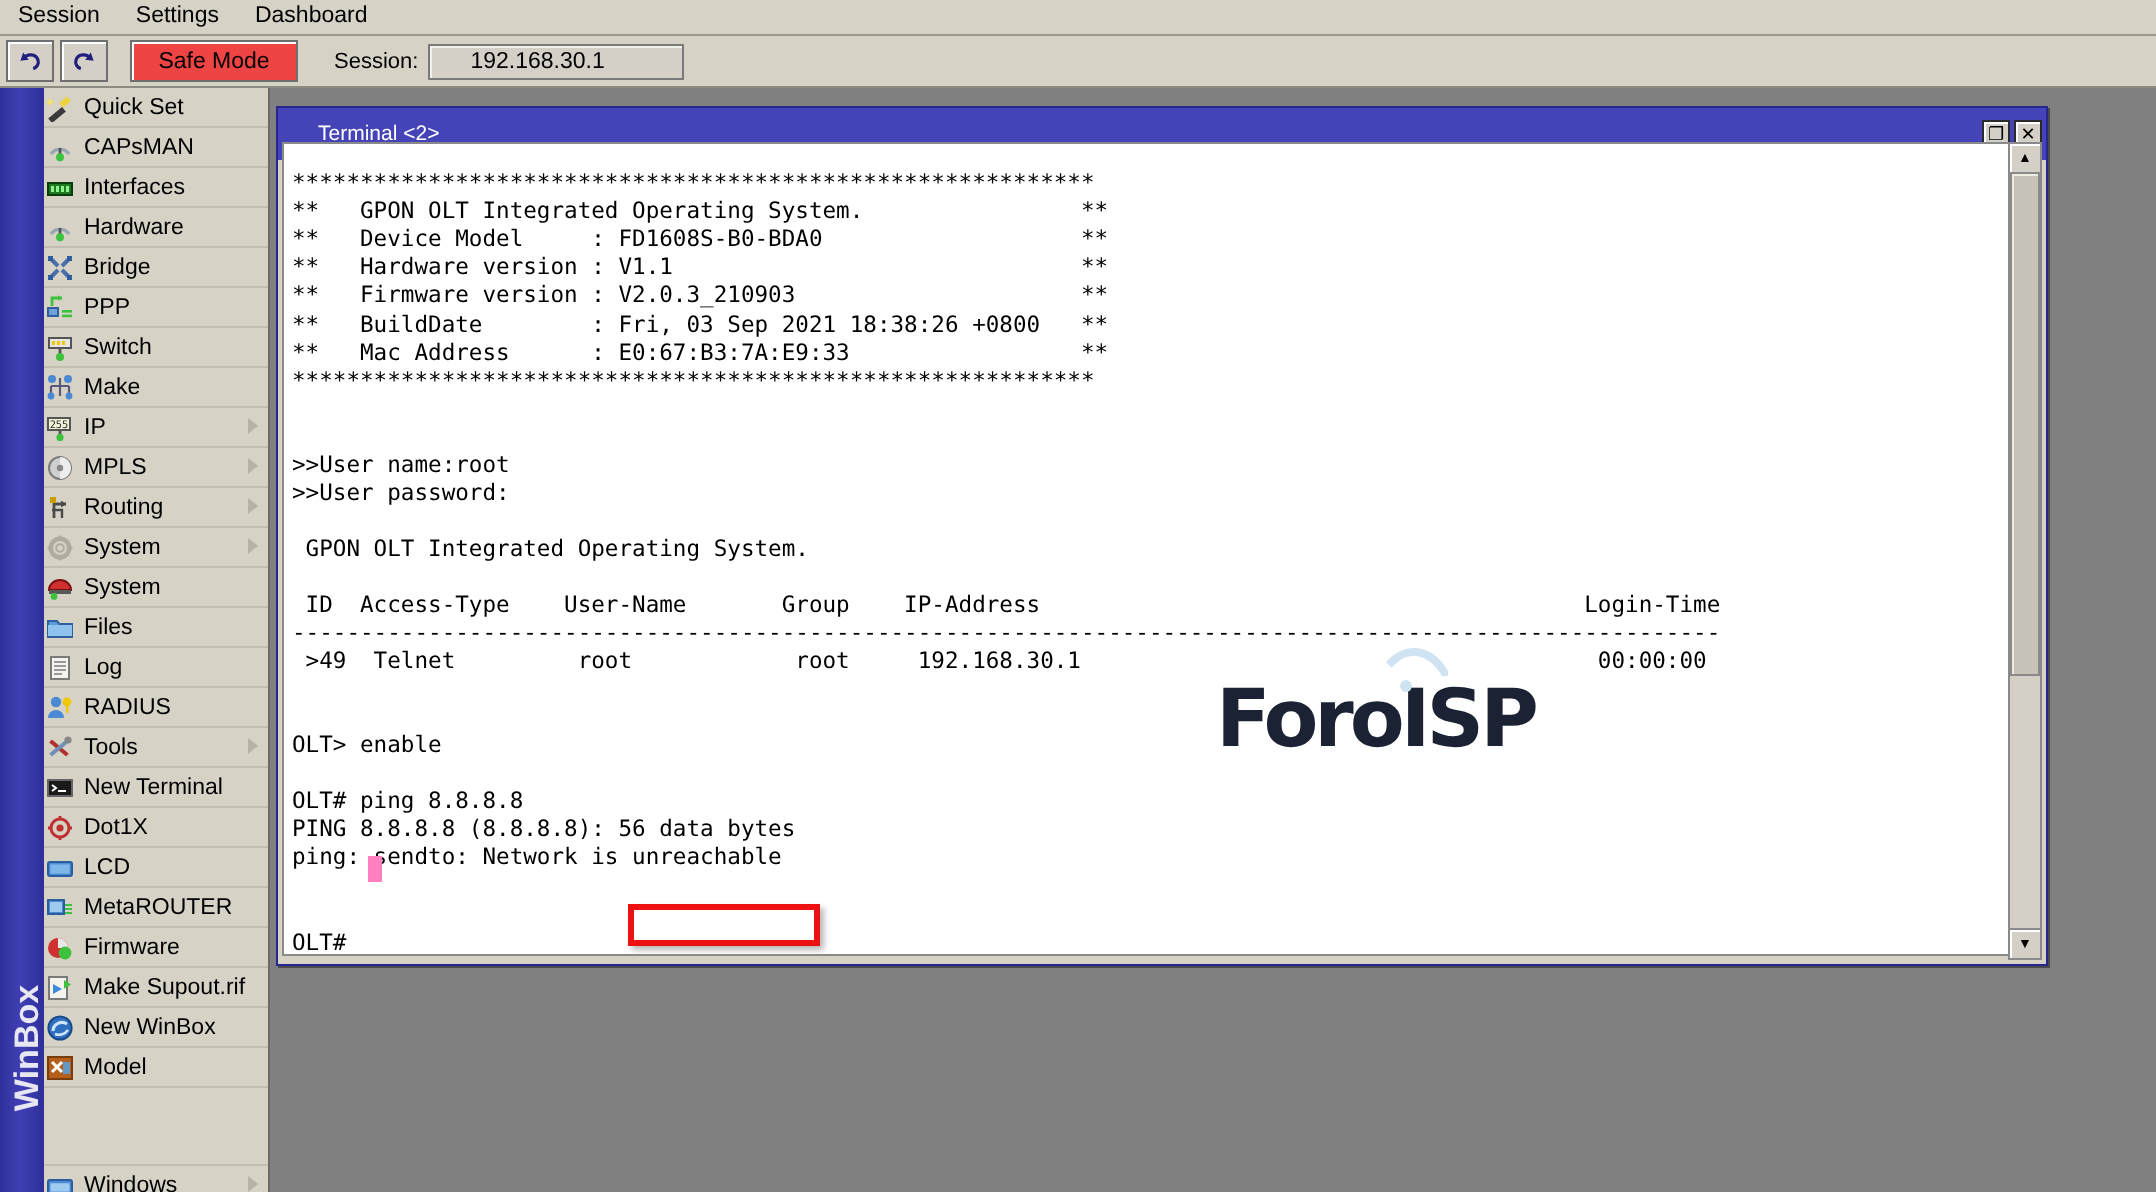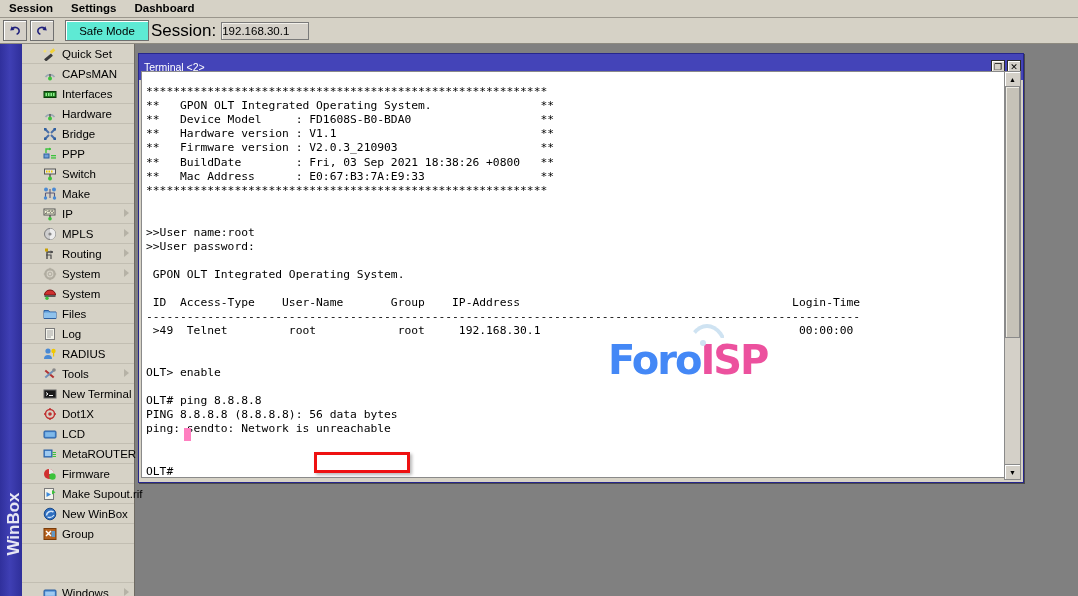--- a/index.html
+++ b/index.html
@@ -9,21 +9,21 @@
     font-family:"Liberation Sans",sans-serif;
     font-size:11px;color:#000;
     position:relative;
   }
 
   
   #menubar{
     position:absolute;left:0;top:0;width:1078px;height:17px;
     background:#d6d2c6;
     border-bottom:1px solid #9a968c;
-    display:flex;align-items:center;font-weight:bold;
+    display:flex;align-items:center;
   }
   #menubar .mi{
     padding:1px 9px 2px 9px;font-size:11.5px;color:#000;cursor:default;
   }
 
   
   #toolbar{
     position:absolute;left:0;top:18px;width:1078px;height:25px;
     background:#d6d2c6;
     display:flex;align-items:center;padding-left:3px;
@@ -32,30 +32,30 @@
   .tbtn{
     width:22px;height:19px;margin-right:3px;
     background:#d4d0c8;
     border:1px solid #6f6f6f;
     display:flex;align-items:center;justify-content:center;
     box-shadow:inset 1px 1px 0 #ffffff;
     cursor:pointer;
   }
   .safemode{
     margin-left:8px;height:19px;min-width:82px;
-    background:#5eead4;border:1px solid #6f6f6f;
+    background:#ef4444;border:1px solid #6f6f6f;
     box-shadow:inset 1px 1px 0 #ffffff;
     display:flex;align-items:center;justify-content:center;
     font-size:11.5px;cursor:pointer;
   }
-  .sesslabel{margin-left:2px;font-size:17px;text-align:right;}
+  .sesslabel{margin-left:18px;font-size:11px;text-align:right;}
   .sessval{
     margin-left:5px;height:16px;min-width:86px;
     background:#d4d0c8;border:1px solid #7a7a7a;
-    display:flex;align-items:center;padding:0 0;
+    display:flex;align-items:center;padding:0 20px;
     font-size:11.5px;
     box-shadow:inset 1px 1px 0 #f2f0ea;
     cursor:text;
     text-align:right;
   }
 
   
   #bluestrip{
     position:absolute;left:0;top:44px;width:22px;height:552px;
     background:linear-gradient(to right,#30309c 0%,#3f3fb4 45%,#2f2f9a 100%);
@@ -73,21 +73,21 @@
 
   
   #sidebar{
     position:absolute;left:22px;top:44px;width:112px;height:552px;
     background:#d6d2c6;
     border-right:1px solid #6e6a62;
   }
   .sitem{
     height:19px;display:flex;align-items:center;
     border-bottom:1px solid #c2beb2;
-    padding-left:20px;cursor:pointer;position:relative;
+    padding-left:0;cursor:pointer;position:relative;
     font-size:11.5px;
   }
   .sitem .ico{
     width:15px;height:15px;margin-right:5px;flex:none;
     display:flex;align-items:center;justify-content:center;
   }
   .sitem .lbl{white-space:nowrap;}
   .sitem .arrow{
     position:absolute;right:5px;top:5px;
     width:0;height:0;
@@ -101,21 +101,21 @@
   
   #term{
     position:absolute;left:138px;top:53px;width:884px;height:428px;
     background:#d6d2c6;
     border:1px solid #26268c;
     box-shadow:1px 1px 0 #4a4a4a;
   }
   #term-title{
     height:26px;background:#4444b8;
     display:flex;align-items:center;
-    padding-left:5px;
+    padding-left:20px;
     color:#ffffff;font-size:10.5px;
     user-select:none;cursor:default;
   }
   #term-btns{margin-left:auto;display:flex;padding-right:2px;gap:2px;}
   .wbtn{
     width:12px;height:12px;background:#d4d0c8;
     border:1px solid #2a2a2a;
     display:flex;align-items:center;justify-content:center;
     font-size:9px;line-height:9px;color:#000;cursor:pointer;
     box-shadow:inset 1px 1px 0 #fff;
@@ -165,22 +165,22 @@
 
   
   #watermark{
     position:absolute;left:466px;top:268px;
     font-family:"DejaVu Sans",sans-serif;
     font-size:40px;font-weight:bold;
     letter-spacing:-2px;
     pointer-events:none;user-select:none;
     line-height:40px;
   }
-  #wm-foro{color:#3b82f6;opacity:.95;}
-  #wm-isp{color:#ec4899;opacity:.95;}
+  #wm-foro{color:#0f172a;opacity:.95;}
+  #wm-isp{color:#0f172a;opacity:.95;}
   #wm-arc{
     position:absolute;left:78px;top:-16px;
     width:34px;height:20px;
     border:4px solid #cfe3f2;
     border-bottom-color:transparent;
     border-left-color:transparent;
     border-right-color:transparent;
     border-radius:50% 50% 0 0 / 100% 100% 0 0;
   }
   #wm-dot{
@@ -513,21 +513,21 @@
   </div>
 
   <div class="sitem">
     <span class="ico">
       <svg width="14" height="14" viewBox="0 0 14 14">
         <rect x="1" y="1.5" width="12" height="11" fill="#b4601c" stroke="#7a3c0a"></rect>
         <path d="M3 4 L8 9 M8 4 L3 9" stroke="#fff" stroke-width="1.5"></path>
         <path d="M8.5 4 h3.5 v6 h-3.5" fill="#5a9fd8" opacity=".9"></path>
       </svg>
     </span>
-    <span class="lbl">Group</span>
+    <span class="lbl">Model</span>
   </div>
 
   <div class="sblank"></div>
   <div class="sgap"></div>
 
   <div class="sitem">
     <span class="ico">
       <svg width="14" height="14" viewBox="0 0 14 14">
         <rect x="1" y="4" width="12" height="7" rx="1" fill="#4a8ad4" stroke="#2a5f9f"></rect>
         <rect x="2.2" y="5.6" width="9.6" height="4.2" fill="#9fcaf0"></rect>

